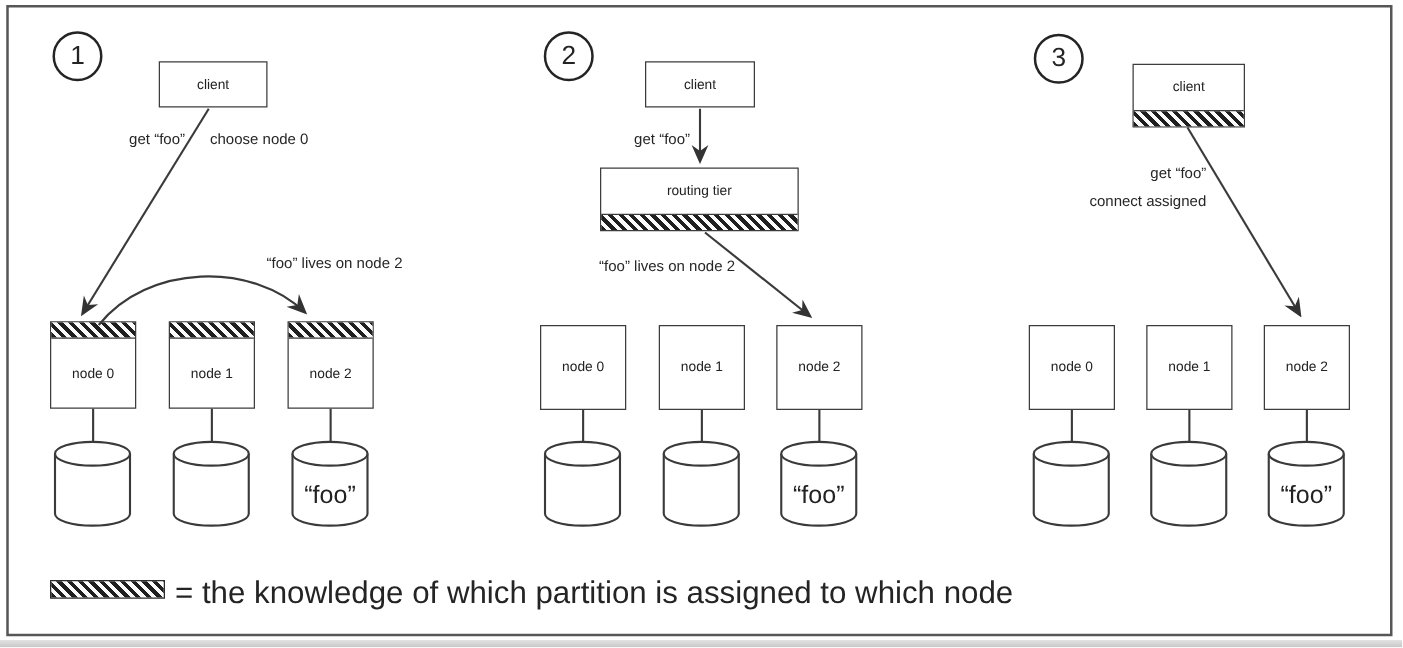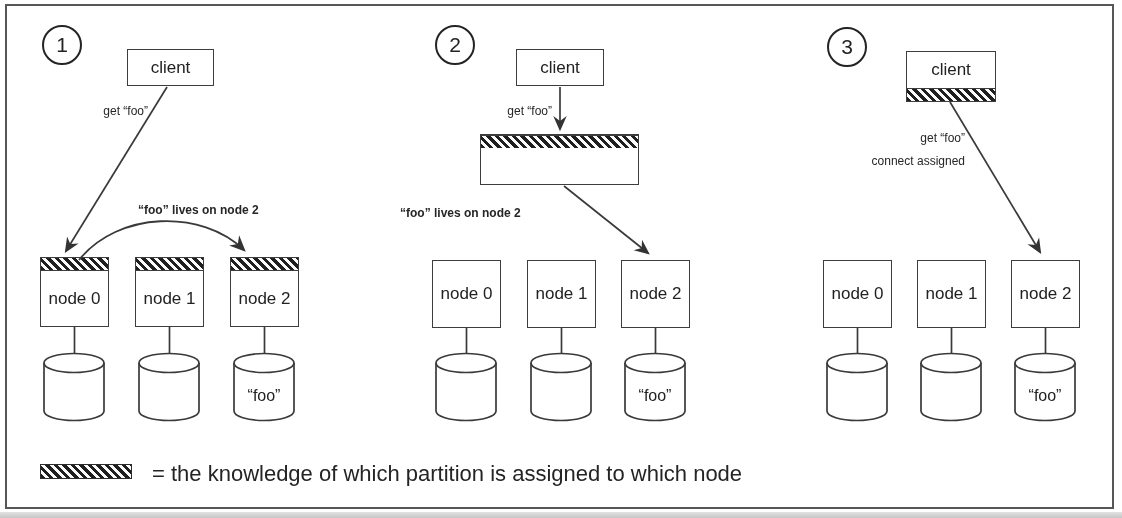--- a/index.html
+++ b/index.html
@@ -15,58 +15,59 @@
     background:linear-gradient(#e3e3e3,#c6c6c6); }
   .badge {
     position:absolute; width:40px; height:40px; border:2.6px solid #242424;
     border-radius:50%; background:#fff; box-sizing:border-box;
     display:flex; align-items:center; justify-content:center;
     font-size:21px; color:#242424;
   }
   .box {
     position:absolute; background:#fff; border:1.6px solid #3d3d3d;
     box-sizing:border-box; display:flex; align-items:center; justify-content:center;
-    font-size:17px; color:#222;
+    font-size:11px; color:#222;
   }
   .col { flex-direction:column; align-items:stretch; justify-content:flex-start; padding:0; }
   .lbl { flex:1; display:flex; align-items:center; justify-content:center; }
   .hatch-fill { background:repeating-linear-gradient(45deg,#1f1f1f 0 3px,#fbfbfb 3px 6px); }
   .hatch-top    { height:12px; border-bottom:1.6px solid #3d3d3d; }
   .hatch-bottom { height:12px; border-top:1.6px solid #3d3d3d; }
   .ann { position:absolute; font-size:12px; line-height:24px; color:#262626; }
   .ra { text-align:right; }
-  .ca { text-align:left;font-weight:bold; }
+  .ca { text-align:right; }
   .ann span { display:block; }
   .cyl { position:absolute; width:64px; height:70px; }
   .dbval {
     position:absolute; left:0; right:0; top:22px; bottom:4px;
-    display:flex; align-items:center; justify-content:center; font-size:16px; color:#222;
+    display:flex; align-items:center; justify-content:center; font-size:20px; color:#222;
   }
   .overlay { position:absolute; left:0; top:0; pointer-events:none; }
   .legend-swatch {
     position:absolute; left:40px; top:464px; width:92px; height:15px;
     border:1.5px solid #2c2c2c; box-sizing:border-box;
   }
-  .legend-text { position:absolute; left:152px; top:461px; font-size:22px; line-height:26px; color:#242424; }
+  .legend-text { position:absolute; left:140px; top:461px; font-size:25px; line-height:26px; color:#242424; }
 </style>
 </head>
 <body>
 
 <div class="stage">
   <div class="frame"></div>
   <div class="page-edge"></div>
 
   <div class="badge" style="left:42px; top:25px;">
     <span>1</span>
   </div>
   <div class="box" style="left:127px; top:49px; width:87px; height:37px;">
     <span>client</span>
   </div>
   <div class="ann ra" style="left:54px; top:99px; width:94px;">get “foo”</div>
   <div class="ann" style="left:168px; top:99px; width:140px;">
+    <span>choose node 0</span>
   </div>
   <div class="ann ca" style="left:138px; top:198px; width:184px;">“foo” lives on node 2</div>
 
   <div class="box col" style="left:40px; top:257px; width:69px; height:70px;">
     <div class="hatch-top hatch-fill"></div>
     <div class="lbl">node 0</div>
   </div>
   <div class="box col" style="left:135px; top:257px; width:69px; height:70px;">
     <div class="hatch-top hatch-fill"></div>
     <div class="lbl">node 1</div>
@@ -77,20 +78,21 @@
   </div>
 
   <div class="badge" style="left:435px; top:25px;">
     <span>2</span>
   </div>
   <div class="box" style="left:516px; top:49px; width:88px; height:37px;">
     <span>client</span>
   </div>
   <div class="ann ra" style="left:458px; top:99px; width:94px;">get “foo”</div>
   <div class="box col" style="left:480px; top:134px; width:159px; height:51px;">
+    <div class="lbl">routing tier</div>
     <div class="hatch-bottom hatch-fill"></div>
   </div>
   <div class="ann ca" style="left:400px; top:201px; width:188px;">“foo” lives on node 2</div>
 
   <div class="box" style="left:432px; top:260px; width:69px; height:68px;">
     <span>node 0</span>
   </div>
   <div class="box" style="left:527px; top:260px; width:69px; height:68px;">
     <span>node 1</span>
   </div>

